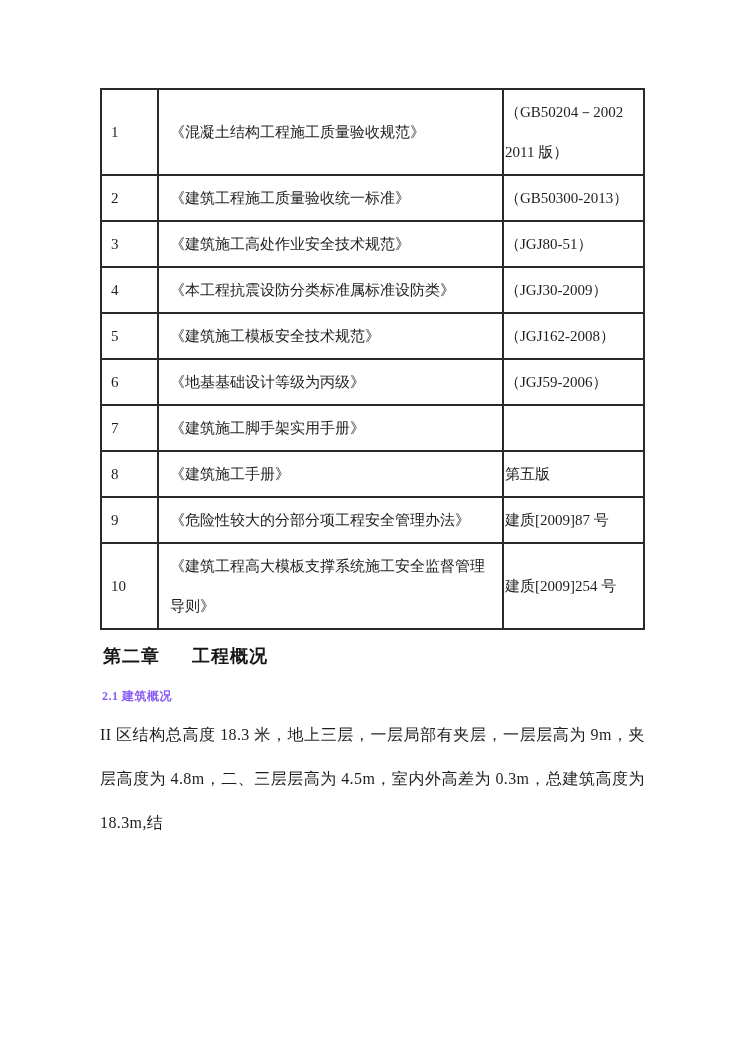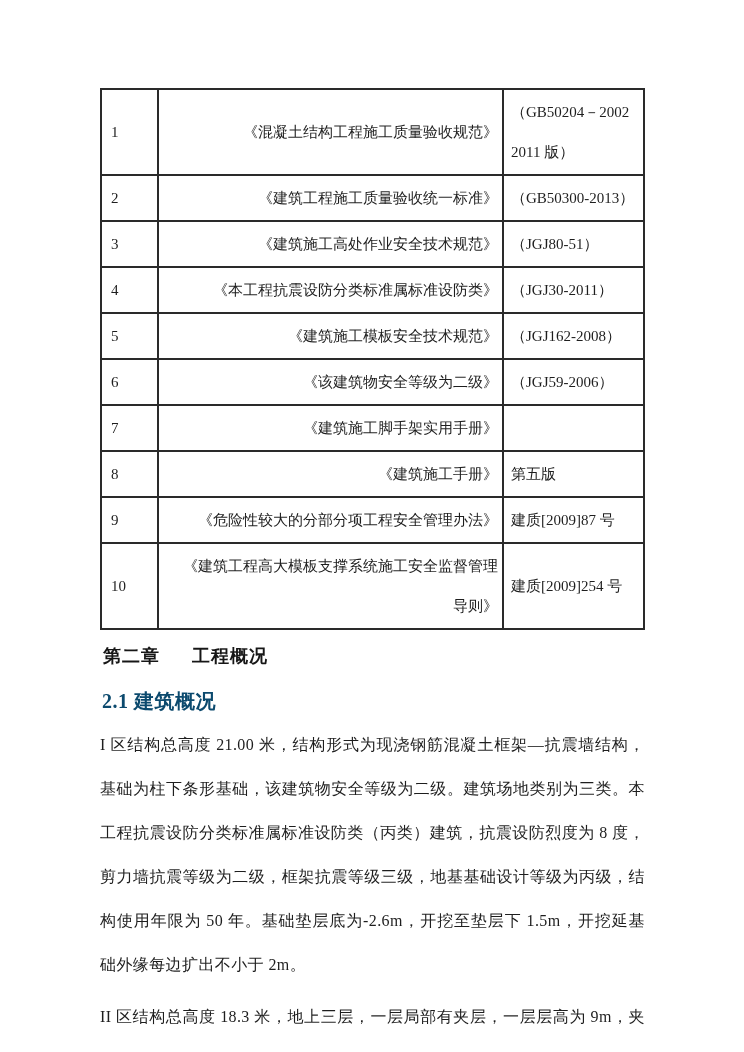--- a/index.html
+++ b/index.html
@@ -23,38 +23,38 @@
   .ref-table td {
     border: 2px solid #2a2a2a;
     font-size: 15px;
     vertical-align: middle;
     padding: 2px 4px;
     line-height: 40px;
     color: #1e1e1e;
     overflow: hidden;
   }
   .ref-table td.c-num   { width: 42px;  padding-left: 9px; }
-  .ref-table td.c-title { width: 328px; padding-left: 11px; text-align: right; }
-  .ref-table td.c-code  { padding-left: 7px; border-radius: 11px; }
+  .ref-table td.c-title { width: 328px; padding-left: 11px; }
+  .ref-table td.c-code  { padding-left: 1px; border-radius: 11px; }
   tr.r-std  { height: 40px; }
   tr.r-tall { height: 79px; }
   .chapter {
     margin: 14px 0 0 3px;
     font-size: 18px;
     font-weight: bold;
     color: #161616;
     display: flex;
     gap: 32px;
     letter-spacing: 1px;
   }
   .section {
     margin: 20px 0 0 2px;
-    font-size: 20px;
+    font-size: 12px;
     font-weight: bold;
-    color: #0c4a6e;
+    color: #8b5cf6;
     letter-spacing: 0.5px;
   }
   .body-para {
     margin: 8px 0 0 0;
     width: 545px;
     font-size: 16px;
     line-height: 44px;
     letter-spacing: 0.4px;
     text-align: justify;
     color: #1e1e1e;
@@ -78,30 +78,30 @@
         <td class="c-code">（GB50300-2013）</td>
       </tr>
       <tr class="r-std">
         <td class="c-num">3</td>
         <td class="c-title">《建筑施工高处作业安全技术规范》</td>
         <td class="c-code">（JGJ80-51）</td>
       </tr>
       <tr class="r-std">
         <td class="c-num">4</td>
         <td class="c-title">《本工程抗震设防分类标准属标准设防类》</td>
-        <td class="c-code">（JGJ30-2011）</td>
+        <td class="c-code">（JGJ30-2009）</td>
       </tr>
       <tr class="r-std">
         <td class="c-num">5</td>
         <td class="c-title">《建筑施工模板安全技术规范》</td>
         <td class="c-code">（JGJ162-2008）</td>
       </tr>
       <tr class="r-std">
         <td class="c-num">6</td>
-        <td class="c-title">《该建筑物安全等级为二级》</td>
+        <td class="c-title">《地基基础设计等级为丙级》</td>
         <td class="c-code">（JGJ59-2006）</td>
       </tr>
       <tr class="r-std">
         <td class="c-num">7</td>
         <td class="c-title">《建筑施工脚手架实用手册》</td>
         <td class="c-code"></td>
       </tr>
       <tr class="r-std">
         <td class="c-num">8</td>
         <td class="c-title">《建筑施工手册》</td>
@@ -120,16 +120,15 @@
     </tbody>
   </table>
 
   <h2 class="chapter">
     <span>第二章</span>
     <span>工程概况</span>
   </h2>
 
   <h3 class="section">2.1 建筑概况</h3>
 
-  <p class="body-para">I 区结构总高度 21.00 米，结构形式为现浇钢筋混凝土框架—抗震墙结构，基础为柱下条形基础，该建筑物安全等级为二级。建筑场地类别为三类。本工程抗震设防分类标准属标准设防类（丙类）建筑，抗震设防烈度为 8 度，剪力墙抗震等级为二级，框架抗震等级三级，地基基础设计等级为丙级，结构使用年限为 50 年。基础垫层底为-2.6m，开挖至垫层下 1.5m，开挖延基础外缘每边扩出不小于 2m。</p>
   <p class="body-para">II 区结构总高度 18.3 米，地上三层，一层局部有夹层，一层层高为 9m，夹层高度为 4.8m，二、三层层高为 4.5m，室内外高差为 0.3m，总建筑高度为 18.3m,结</p>
 
 </div>
 
 </body></html>

